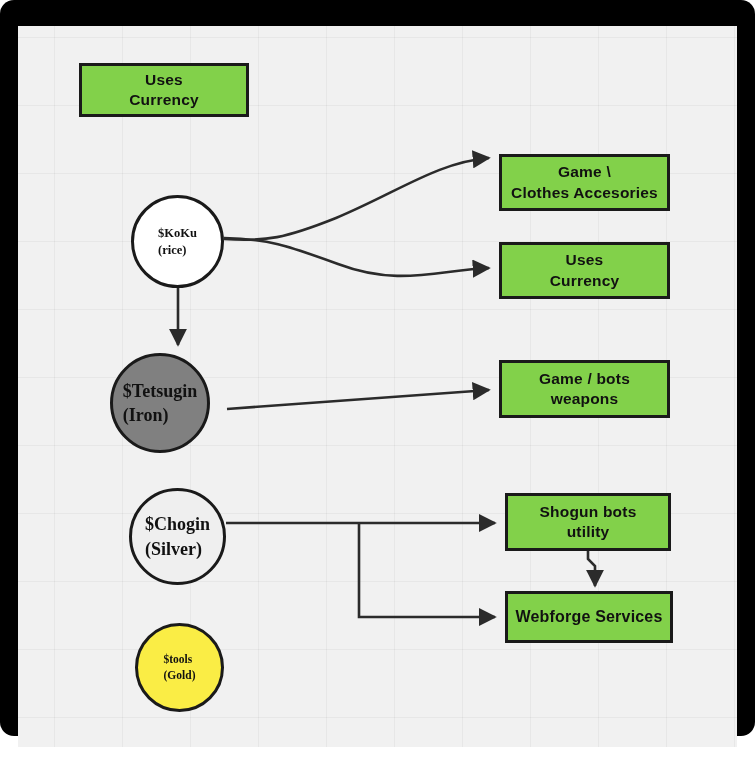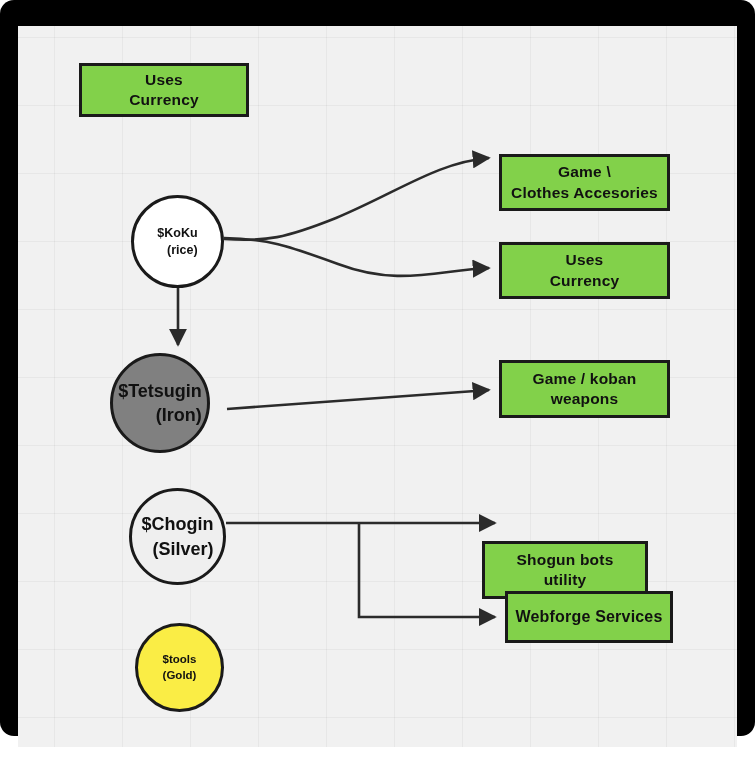--- a/index.html
+++ b/index.html
@@ -68,37 +68,38 @@
 
   
   .circle {
     position: absolute;
     box-sizing: border-box;
     border-radius: 50%;
     border: 3px solid #1a1a1a;
     display: flex;
     align-items: center;
     justify-content: center;
-    text-align: right;
+    text-align: left;
     font-weight: bold;
     color: #111111;
     line-height: 1.35;
     white-space: pre-line;
+    font-family: Liberation Serif, serif;
   }
   .circle.white  { background: #ffffff; }
   .circle.gray   { background: #808080; }
   .circle.silver { background: #efefef; }
   .circle.gold   { background: #faed45; }
 
   
   #box-uses-currency-top { left: 61px;  top: 37px;  width: 170px; height: 54px; font-size: 15.5px; }
   #box-game-clothes      { left: 481px; top: 128px; width: 171px; height: 57px; font-size: 15.5px; }
   #box-uses-currency     { left: 481px; top: 216px; width: 171px; height: 57px; font-size: 15.5px; }
   #box-game-tools        { left: 481px; top: 334px; width: 171px; height: 58px; font-size: 15.5px; }
-  #box-shogun-bots       { left: 464px; top: 467px; width: 166px; height: 58px; font-size: 15.5px; margin-top: 48px; }
+  #box-shogun-bots       { left: 487px; top: 467px; width: 166px; height: 58px; font-size: 15.5px; }
   #box-webforge          { left: 487px; top: 565px; width: 168px; height: 52px; font-size: 16px; }
 
   #node-koku     { left: 113px; top: 169px; width: 93px;  height: 93px;  font-size: 12.5px; }
   #node-tetsugin { left: 92px; top: 327px; width: 100px; height: 100px; font-size: 18px; }
   #node-chogin   { left: 111px; top: 462px; width: 97px;  height: 97px;  font-size: 18px; }
   #node-koban    { left: 117px; top: 597px; width: 89px;  height: 89px;  font-size: 11.5px; }
 </style>
 </head>
 <body>
 
@@ -129,21 +130,21 @@
 
     <div class="box" id="box-uses-currency-top">Uses
 Currency</div>
 
     <div class="box" id="box-game-clothes">Game \
 Clothes Accesories</div>
 
     <div class="box" id="box-uses-currency">Uses
 Currency</div>
 
-    <div class="box" id="box-game-tools">Game / koban
+    <div class="box" id="box-game-tools">Game / bots
 weapons</div>
 
     <div class="box" id="box-shogun-bots">Shogun bots
 utility</div>
 
     <div class="box" id="box-webforge">Webforge Services</div>
 
     <div class="circle white" id="node-koku">$KoKu
 (rice)</div>
 

